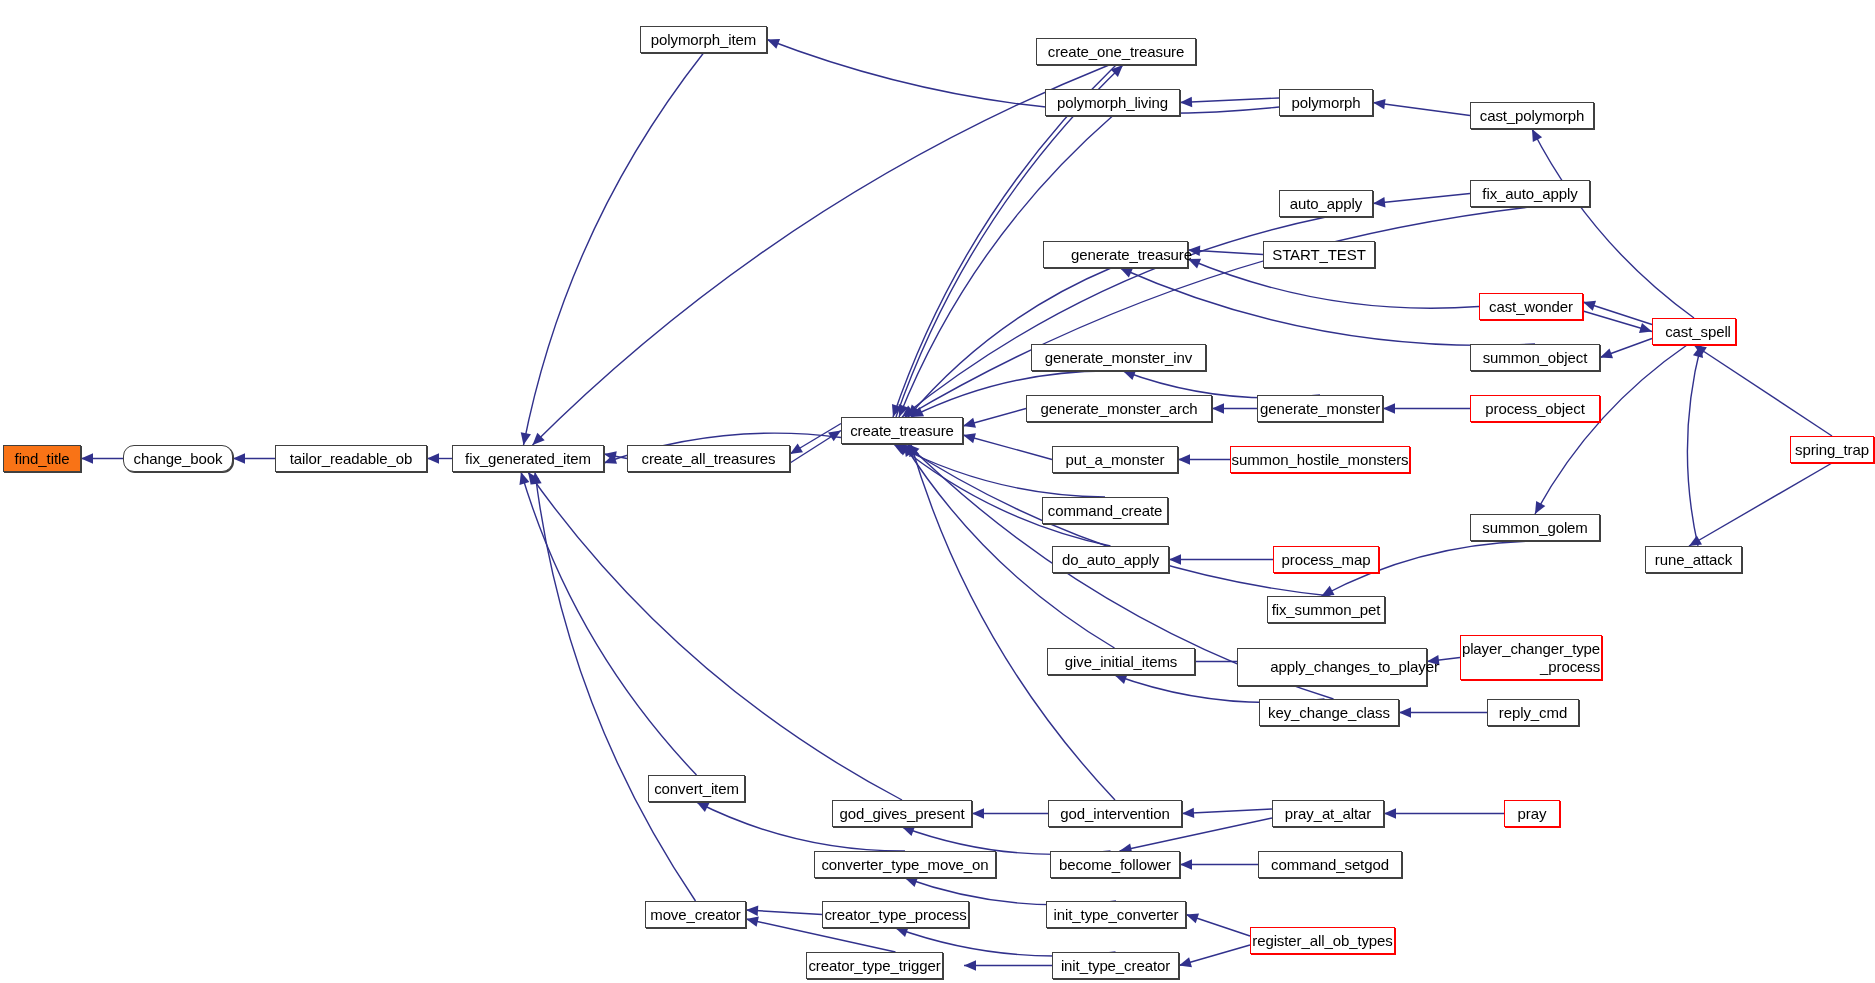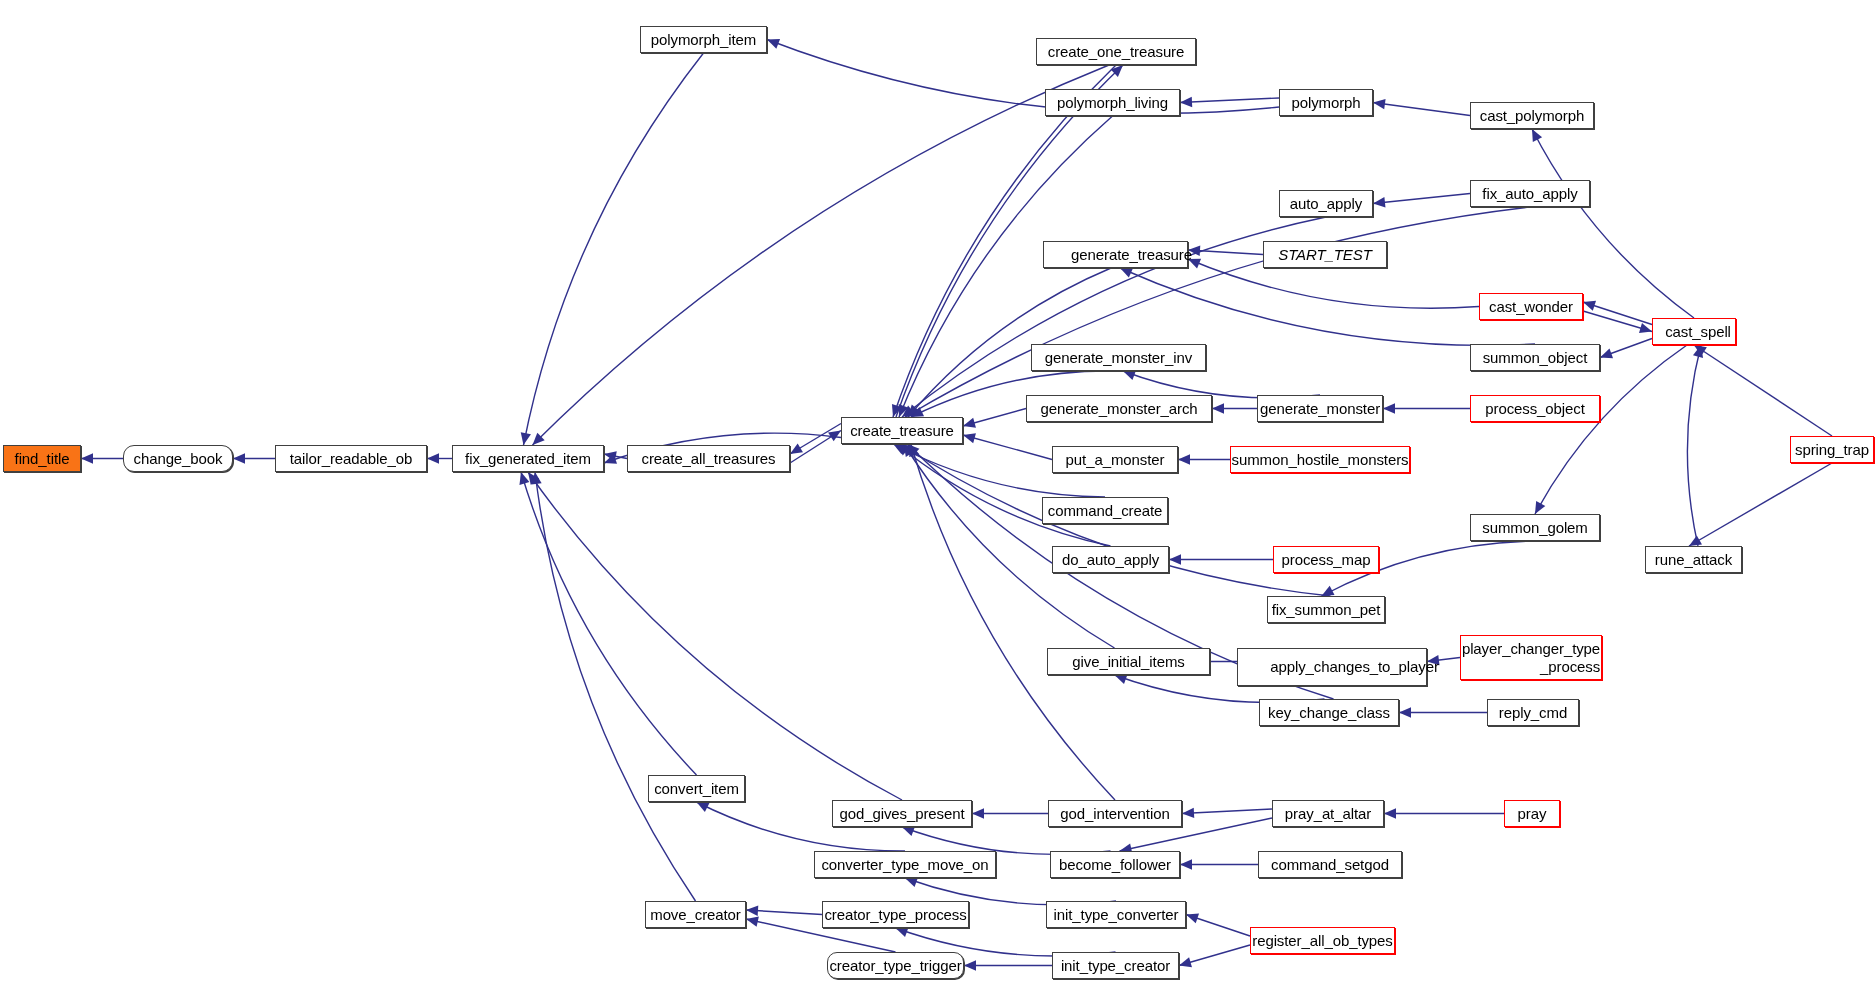--- a/index.html
+++ b/index.html
@@ -171,51 +171,51 @@
       <div class="node" style="left: 627px; top: 445px; width: 163px; height: 27px;">create_all_treasures</div>
       <div class="node" style="left: 841px; top: 417px; width: 122px; height: 27px;">create_treasure</div>
       <div class="node" style="left: 640px; top: 26px; width: 127px; height: 27px;">polymorph_item</div>
       <div class="node" style="left: 1036px; top: 38px; width: 160px; height: 27px;">create_one_treasure</div>
       <div class="node" style="left: 1045px; top: 89px; width: 135px; height: 27px;">polymorph_living</div>
       <div class="node" style="left: 1279px; top: 89px; width: 94px; height: 27px;">polymorph</div>
       <div class="node" style="left: 1470px; top: 102px; width: 124px; height: 27px;">cast_polymorph</div>
       <div class="node" style="left: 1279px; top: 190px; width: 94px; height: 27px;">auto_apply</div>
       <div class="node" style="left: 1470px; top: 180px; width: 120px; height: 27px;">fix_auto_apply</div>
       <div class="node" style="left: 1043px; top: 241px; width: 145px; height: 27px; padding-left: 32px;">generate_treasure</div>
-      <div class="node" style="left: 1263px; top: 241px; width: 124px; height: 27px; font-style: italic;">START_TEST</div>
+      <div class="node" style="left: 1263px; top: 241px; width: 112px; height: 27px;">START_TEST</div>
       <div class="node red" style="left: 1479px; top: 293px; width: 104px; height: 27px;">cast_wonder</div>
       <div class="node red" style="left: 1652px; top: 318px; width: 84px; height: 27px; padding-left: 8px;">cast_spell</div>
       <div class="node" style="left: 1470px; top: 344px; width: 130px; height: 27px;">summon_object</div>
       <div class="node" style="left: 1031px; top: 344px; width: 175px; height: 27px;">generate_monster_inv</div>
       <div class="node" style="left: 1026px; top: 395px; width: 186px; height: 27px;">generate_monster_arch</div>
       <div class="node" style="left: 1257px; top: 395px; width: 126px; height: 27px;">generate_monster</div>
       <div class="node red" style="left: 1470px; top: 395px; width: 130px; height: 27px;">process_object</div>
       <div class="node" style="left: 1052px; top: 446px; width: 126px; height: 27px;">put_a_monster</div>
       <div class="node red" style="left: 1230px; top: 446px; width: 180px; height: 27px;">summon_hostile_monsters</div>
       <div class="node" style="left: 1042px; top: 497px; width: 126px; height: 27px;">command_create</div>
       <div class="node" style="left: 1052px; top: 546px; width: 117px; height: 27px;">do_auto_apply</div>
       <div class="node red" style="left: 1273px; top: 546px; width: 106px; height: 27px;">process_map</div>
       <div class="node" style="left: 1470px; top: 514px; width: 130px; height: 27px;">summon_golem</div>
       <div class="node" style="left: 1645px; top: 546px; width: 97px; height: 27px;">rune_attack</div>
       <div class="node red" style="left: 1790px; top: 436px; width: 84px; height: 27px;">spring_trap</div>
       <div class="node" style="left: 1267px; top: 596px; width: 118px; height: 27px;">fix_summon_pet</div>
-      <div class="node" style="left: 1047px; top: 648px; width: 163px; height: 27px;">give_initial_items</div>
+      <div class="node" style="left: 1047px; top: 648px; width: 148px; height: 27px;">give_initial_items</div>
       <div class="node" style="left: 1237px; top: 648px; width: 190px; height: 38px; padding-left: 45px;">apply_changes_to_player</div>
       <div class="node red multiline" style="left: 1460px; top: 635px; width: 142px; height: 45px;">player_changer_type
 _process</div>
       <div class="node" style="left: 1259px; top: 699px; width: 140px; height: 27px;">key_change_class</div>
       <div class="node" style="left: 1487px; top: 699px; width: 92px; height: 27px;">reply_cmd</div>
       <div class="node" style="left: 648px; top: 775px; width: 97px; height: 27px;">convert_item</div>
       <div class="node" style="left: 832px; top: 800px; width: 140px; height: 27px;">god_gives_present</div>
       <div class="node" style="left: 1048px; top: 800px; width: 134px; height: 27px;">god_intervention</div>
       <div class="node" style="left: 1272px; top: 800px; width: 112px; height: 27px;">pray_at_altar</div>
       <div class="node red" style="left: 1504px; top: 800px; width: 56px; height: 27px;">pray</div>
       <div class="node" style="left: 814px; top: 851px; width: 182px; height: 27px;">converter_type_move_on</div>
       <div class="node" style="left: 1050px; top: 851px; width: 130px; height: 27px;">become_follower</div>
       <div class="node" style="left: 1258px; top: 851px; width: 144px; height: 27px;">command_setgod</div>
       <div class="node" style="left: 645px; top: 901px; width: 101px; height: 27px;">move_creator</div>
       <div class="node" style="left: 822px; top: 901px; width: 147px; height: 27px;">creator_type_process</div>
       <div class="node" style="left: 1046px; top: 901px; width: 140px; height: 27px;">init_type_converter</div>
       <div class="node red" style="left: 1250px; top: 927px; width: 145px; height: 27px;">register_all_ob_types</div>
-      <div class="node" style="left: 827px; top: 952px; width: 137px; height: 27px; border-radius: 10px;">creator_type_trigger</div>
+      <div class="node" style="left: 806px; top: 952px; width: 137px; height: 27px;">creator_type_trigger</div>
       <div class="node" style="left: 1052px; top: 952px; width: 127px; height: 27px;">init_type_creator</div>
     </div>
 </div>
 
 </body></html>

